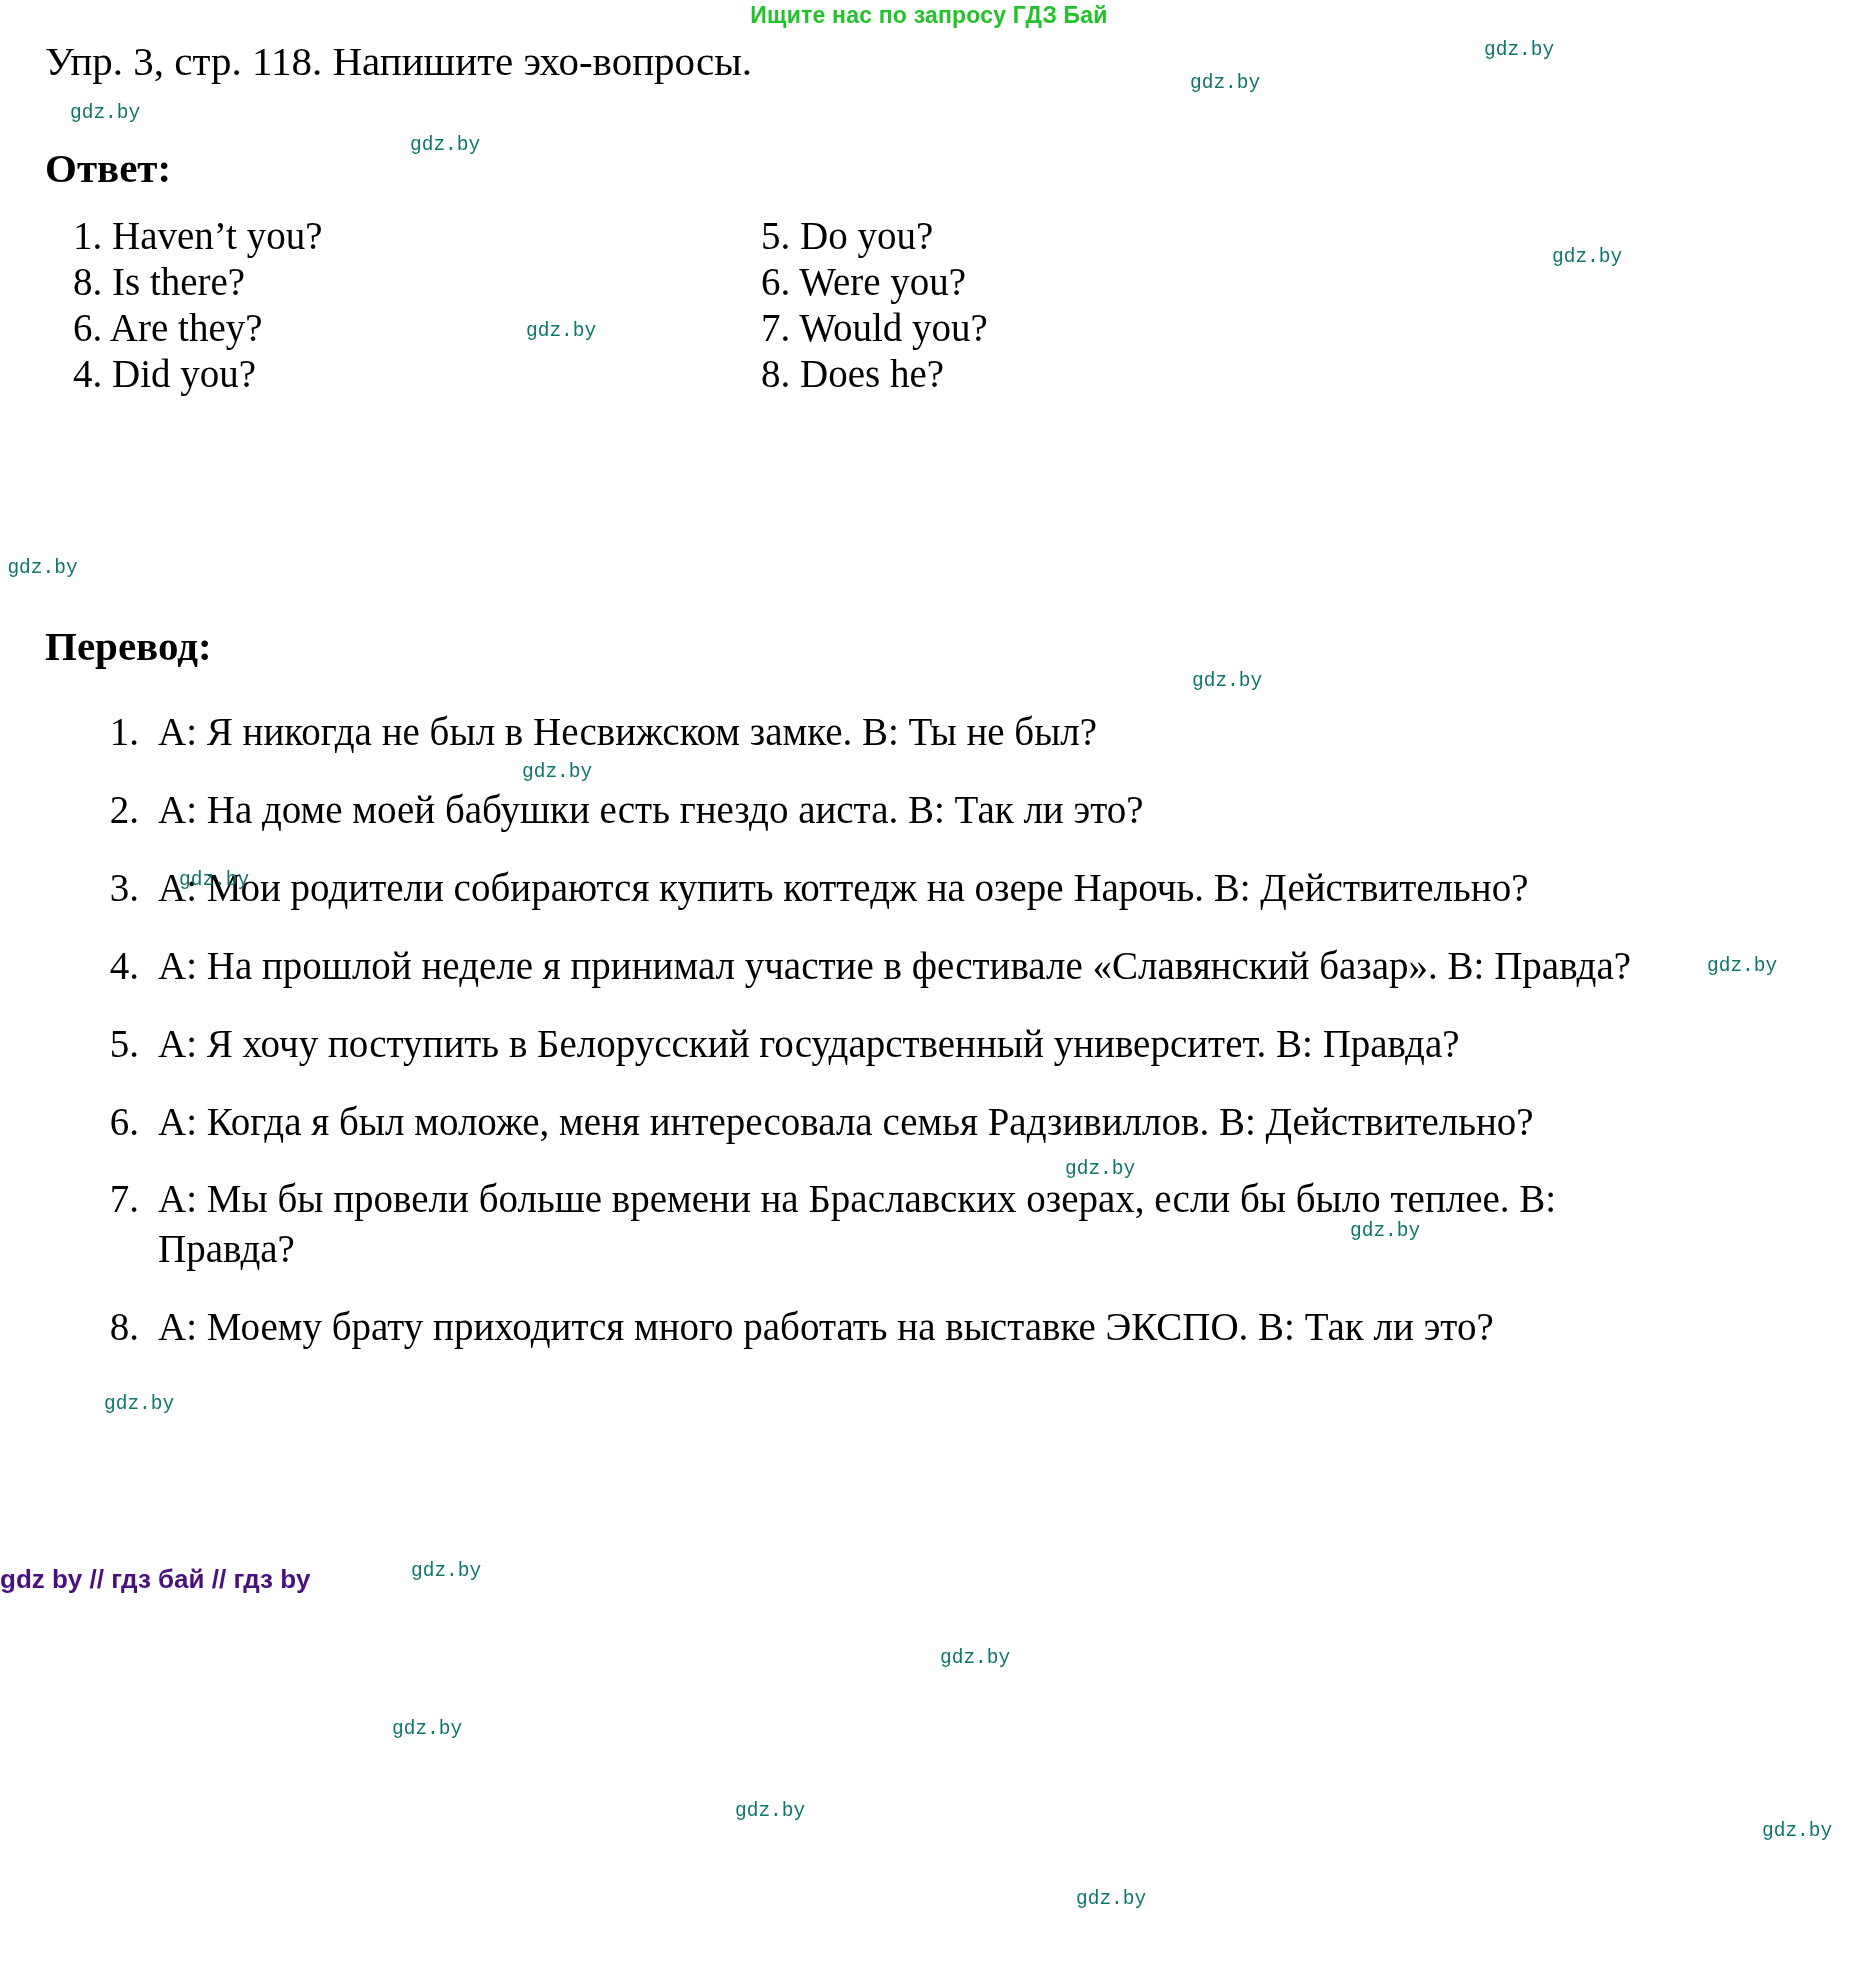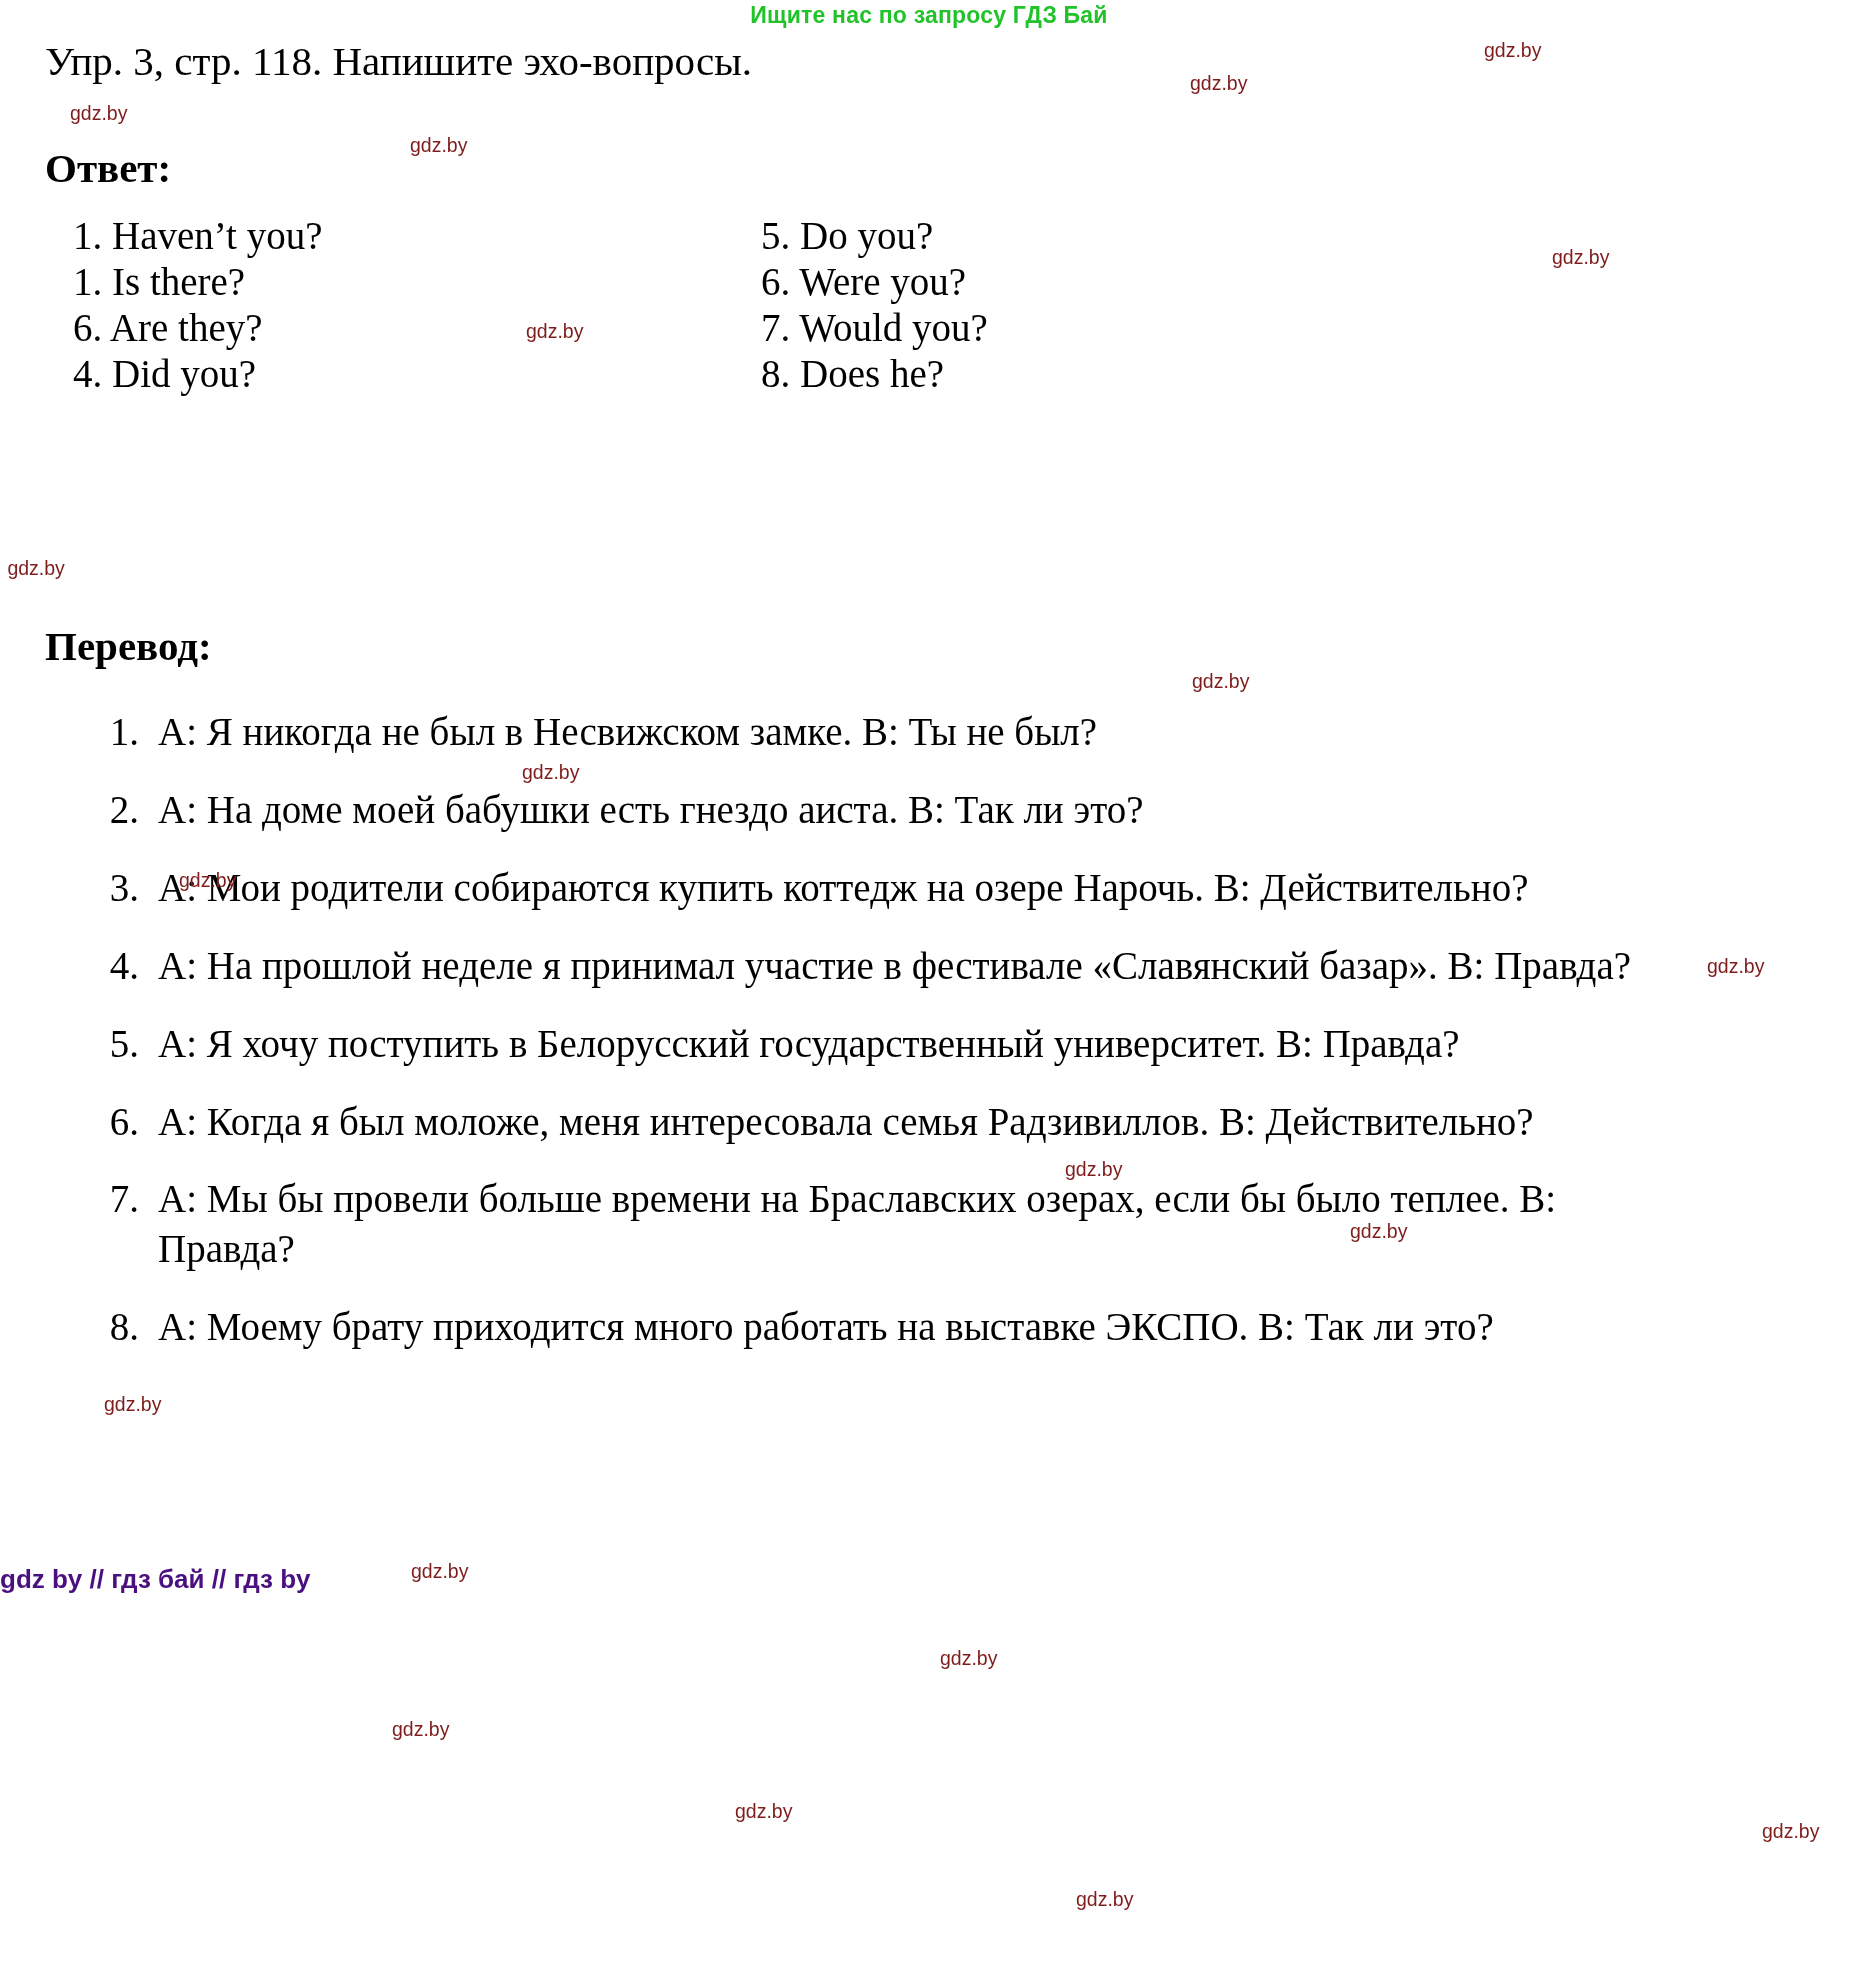--- a/index.html
+++ b/index.html
@@ -104,23 +104,23 @@
     width: 51px;
     text-align: right;
   }
   .trans-text {
     display: block;
   }
 
   
   .wm {
     position: absolute;
-    font-family: Liberation Sans, sans-serif;
+    font-family: Liberation Mono, monospace;
     font-size: 19.5px;
-    color: #7f1d1d;
+    color: #0f766e;
     white-space: nowrap;
     pointer-events: none;
   }
 
   
   .footer {
     position: absolute;
     bottom: 11px;
     left: 0;
     width: 100%;
@@ -142,21 +142,21 @@
   <div class="task-title">
     <span class="lead">Упр. 3, стр. 118.</span>
     <span>Напишите эхо-вопросы.</span>
   </div>
 
   <div class="section-label answer">Ответ:</div>
 
   <div class="answers">
     <div class="col left">
       <div class="ans-line">1. Haven’t you?</div>
-      <div class="ans-line">1. Is there?</div>
+      <div class="ans-line">8. Is there?</div>
       <div class="ans-line">6. Are they?</div>
       <div class="ans-line">4. Did you?</div>
     </div>
     <div class="col right">
       <div class="ans-line">5. Do you?</div>
       <div class="ans-line">6. Were you?</div>
       <div class="ans-line">7. Would you?</div>
       <div class="ans-line">8. Does he?</div>
     </div>
   </div>

